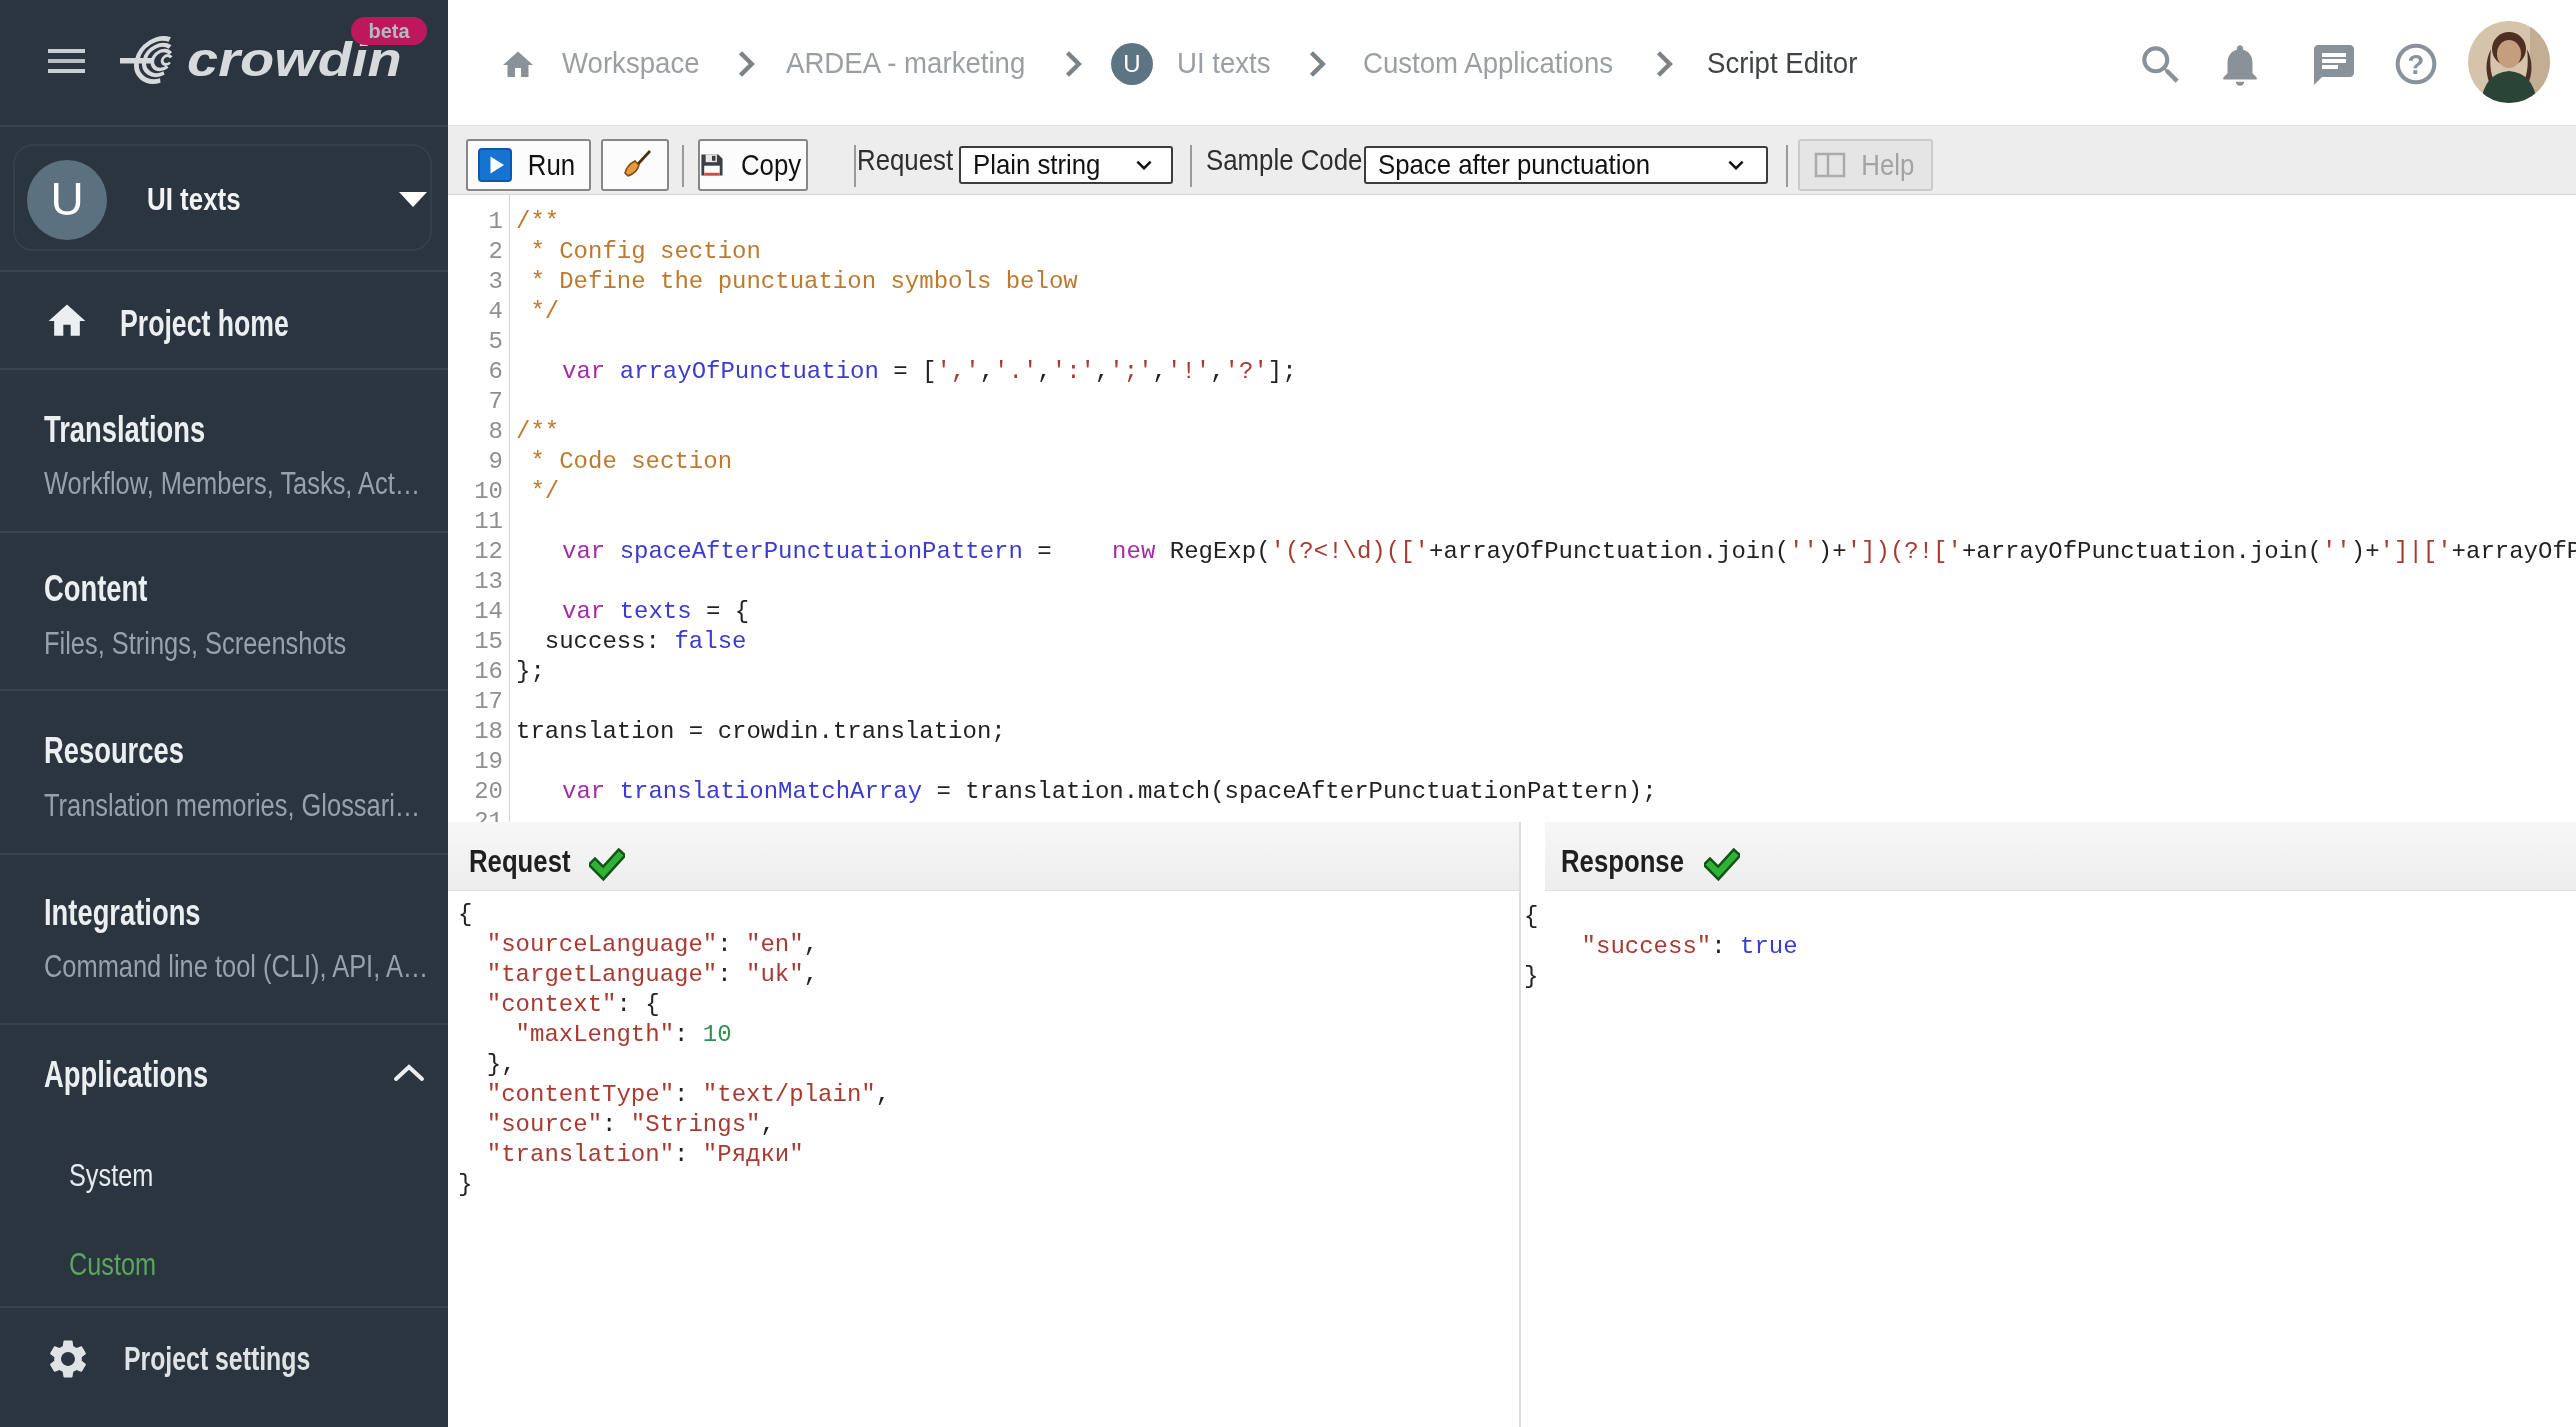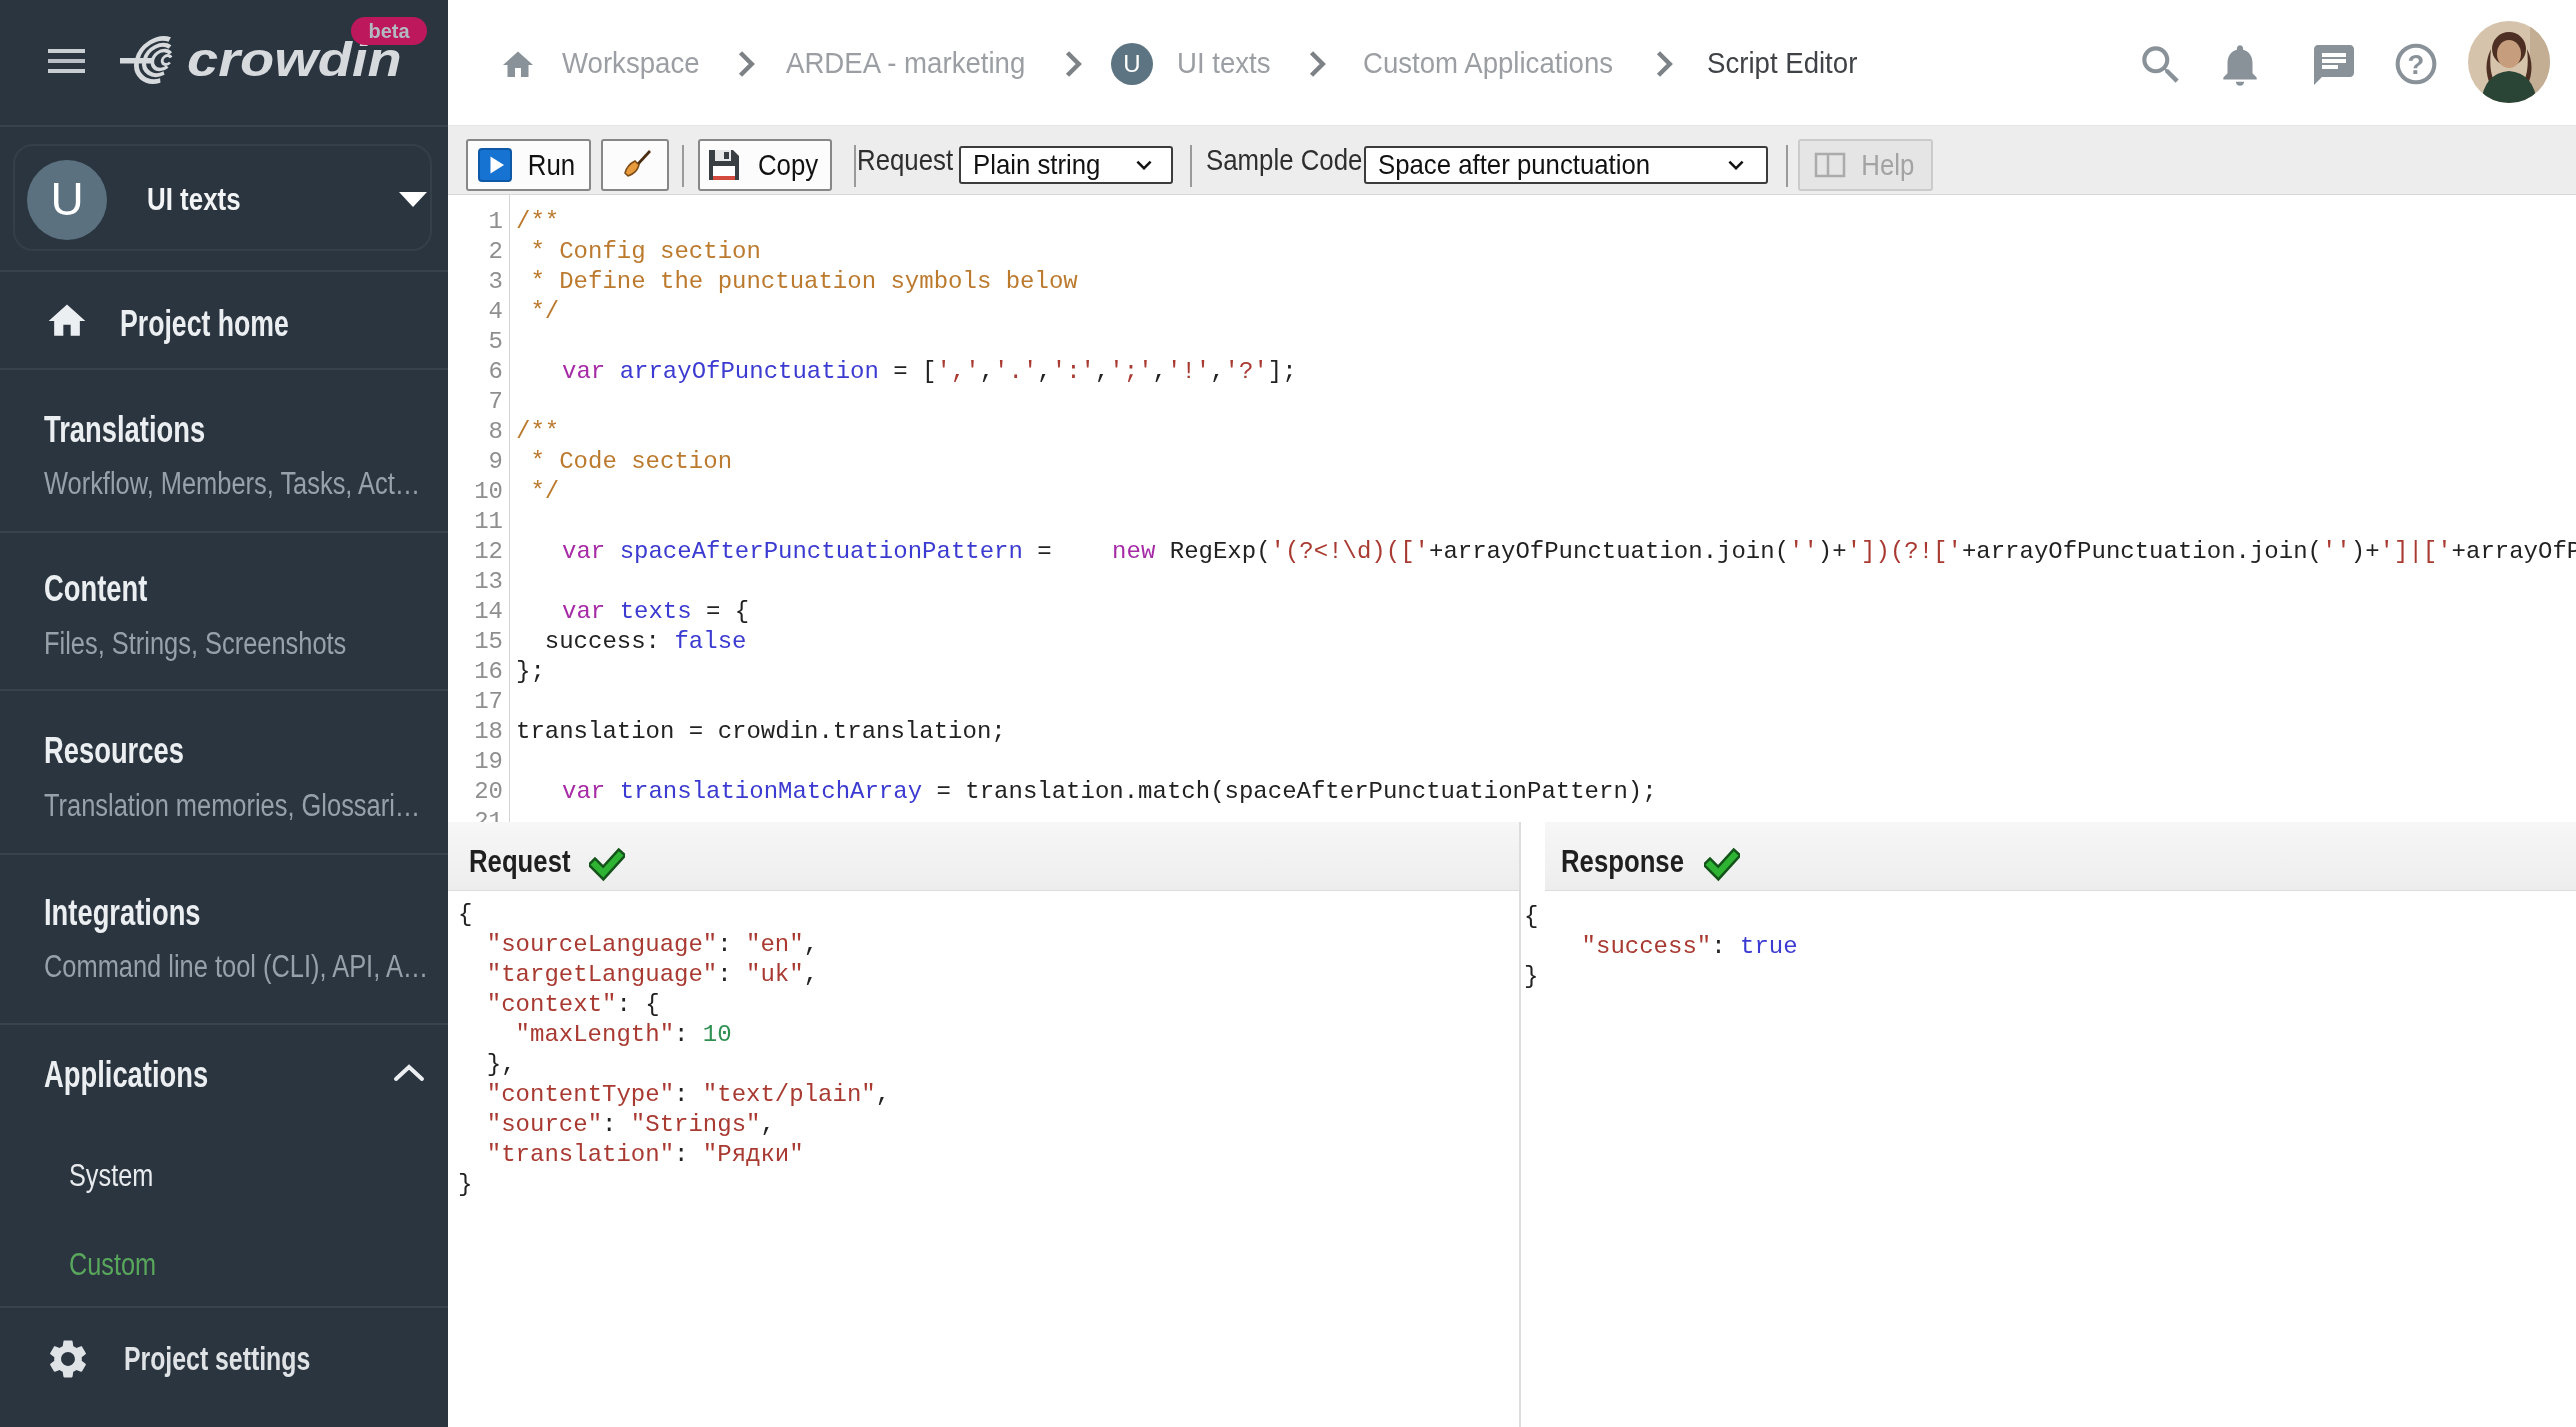--- a/index.html
+++ b/index.html
@@ -182,21 +182,21 @@
   </div>
 
   <div class="tbtn" style="left:153px;width:68px;">
     <svg width="40" height="40" viewBox="0 0 40 40">
       <path d="M22 18 L34 5 L36 7 L24 20 Z" fill="#4a2c12"></path>
       <path d="M10 28 Q12 20 20 16 L24 20 Q22 28 13 31 Z" fill="#e89b3c" stroke="#7a4a14" stroke-width="1.5"></path>
     </svg>
   </div>
   <div class="tsep" style="left:234px;"></div>
 
-  <div class="tbtn" style="left:250px;width:134px;">
+  <div class="tbtn" style="left:250px;width:110px;">
     <svg width="34" height="34" viewBox="0 0 34 34" style="margin-right:12px;">
       <path d="M2 2 H26 L32 8 V32 H2 Z" fill="#3a3f44"></path>
       <rect x="8" y="2" width="16" height="11" fill="#e8e8e8"></rect>
       <rect x="17" y="4" width="5" height="7" fill="#3a3f44"></rect>
       <rect x="6" y="18" width="22" height="14" fill="#fff"></rect>
       <rect x="6" y="28" width="22" height="4" fill="#d34a3e"></rect>
     </svg>
         <span class="bl">Copy</span>
   </div>
   <div class="tsep" style="left:406px;"></div>

